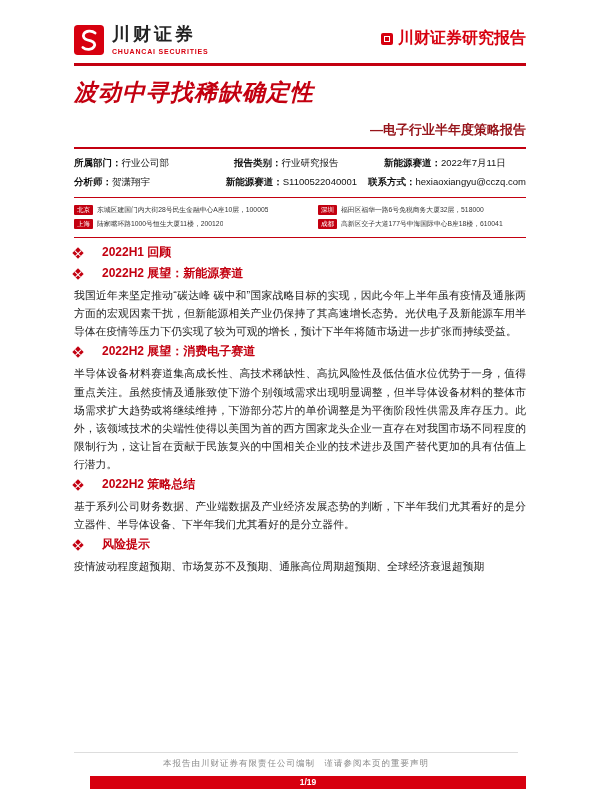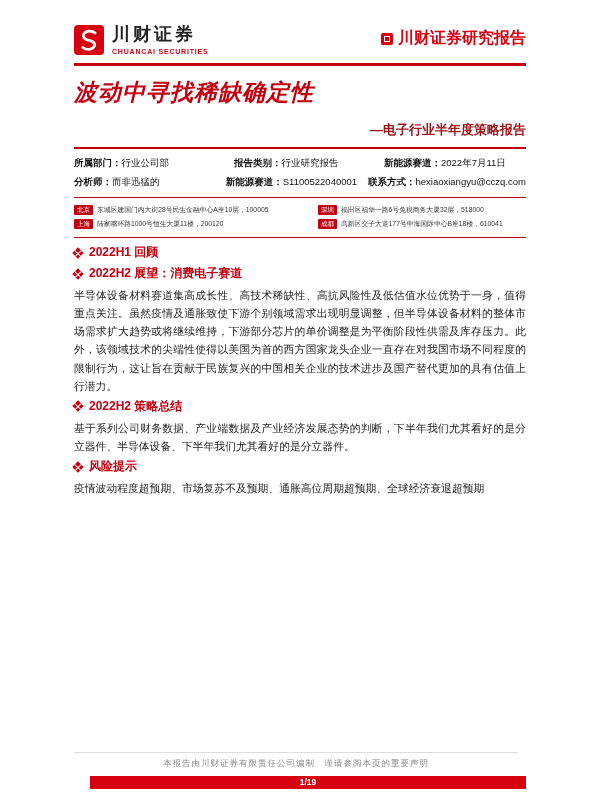--- a/index.html
+++ b/index.html
@@ -36,21 +36,21 @@
   .addresses { border-bottom:1px solid #c30010; padding:5px 0 6px; }
   .addr-row { display:flex; padding:2px 0; align-items:center; }
   .addr-item { display:flex; align-items:center; min-width:0; }
   .addr-item:nth-child(1) { width:244px; flex:0 0 auto; }
   .addr-item:nth-child(2) { flex:1; }
   .city-badge { background:#c30010; color:#fff; font-size:6.5px; line-height:1; padding:1.5px 3px; margin-right:4px; border-radius:1px; white-space:nowrap; flex:0 0 auto; }
   .addr-text { font-size:6.8px; color:#333; white-space:nowrap; overflow:hidden; }
 
   
   .sections { margin-top:6px; }
-  .sec-h { display:flex; align-items:center; gap:7px; margin:3px 0 4px; color:#c30010; font-weight:bold; font-size:12px; }
+  .sec-h { display:flex; align-items:center; gap:20px; margin:3px 0 4px; color:#c30010; font-weight:bold; font-size:12px; }
   .diamond { width:8px; height:8px; background:#c30010; transform:rotate(45deg); position:relative; flex:0 0 auto; }
   .diamond::before { content:""; position:absolute; left:3.5px; top:0; bottom:0; width:1px; background:#fff; }
   .diamond::after  { content:""; position:absolute; top:3.5px; left:0; right:0; height:1px; background:#fff; }
   .sec-b { font-size:10.8px; line-height:1.68; text-align:justify; color:#1c1c1c; }
 
   
   .footer-disclaimer { position:absolute; left:74px; right:82px; bottom:30px; text-align:center; font-size:8.5px; color:#8a8a8a; letter-spacing:1px; border-top:1px solid #ddd; padding-top:5px; background:#fff; }
   .page-bar { position:absolute; left:74px; right:74px; bottom:11px; height:13px; background:#d7000f; color:#fff; font-size:8.5px; font-weight:bold; text-align:center; line-height:13px;margin-left:16px; }
 </style>
 </head>
@@ -90,21 +90,21 @@
         </div>
         <div class="meta-cell">
           <span class="lbl">报告类别：</span><span>行业研究报告</span>
         </div>
         <div class="meta-cell">
           <span class="lbl">新能源赛道：</span><span>2022年7月11日</span>
         </div>
       </div>
       <div class="meta-row">
         <div class="meta-cell">
-          <span class="lbl">分析师：</span><span>而非迅猛的</span>
+          <span class="lbl">分析师：</span><span>贺潇翔宇</span>
         </div>
         <div class="meta-cell">
           <span class="lbl">新能源赛道：</span><span>S1100522040001</span>
         </div>
         <div class="meta-cell">
           <span class="lbl">联系方式：</span><span>hexiaoxiangyu@cczq.com</span>
         </div>
       </div>
     </div>
 
@@ -133,20 +133,27 @@
 
     <div class="sections">
 
       <section class="sec">
         <div class="sec-h">
           <span class="diamond"></span>
           <span>2022H1 回顾</span>
         </div>
       </section>
 
+      <section class="sec">
+        <div class="sec-h">
+          <span class="diamond"></span>
+          <span>2022H2 展望：新能源赛道</span>
+        </div>
+        <p class="sec-b">我国近年来坚定推动“碳达峰 碳中和”国家战略目标的实现，因此今年上半年虽有疫情及通胀两方面的宏观因素干扰，但新能源相关产业仍保持了其高速增长态势。光伏电子及新能源车用半导体在疫情等压力下仍实现了较为可观的增长，预计下半年将随市场进一步扩张而持续受益。</p>
+      </section>
 
       <section class="sec">
         <div class="sec-h">
           <span class="diamond"></span>
           <span>2022H2 展望：消费电子赛道</span>
         </div>
       </section>
 
       <section class="sec">
         <p class="sec-b">半导体设备材料赛道集高成长性、高技术稀缺性、高抗风险性及低估值水位优势于一身，值得重点关注。虽然疫情及通胀致使下游个别领域需求出现明显调整，但半导体设备材料的整体市场需求扩大趋势或将继续维持，下游部分芯片的单价调整是为平衡阶段性供需及库存压力。此外，该领域技术的尖端性使得以美国为首的西方国家龙头企业一直存在对我国市场不同程度的限制行为，这让旨在贡献于民族复兴的中国相关企业的技术进步及国产替代更加的具有估值上行潜力。</p>

